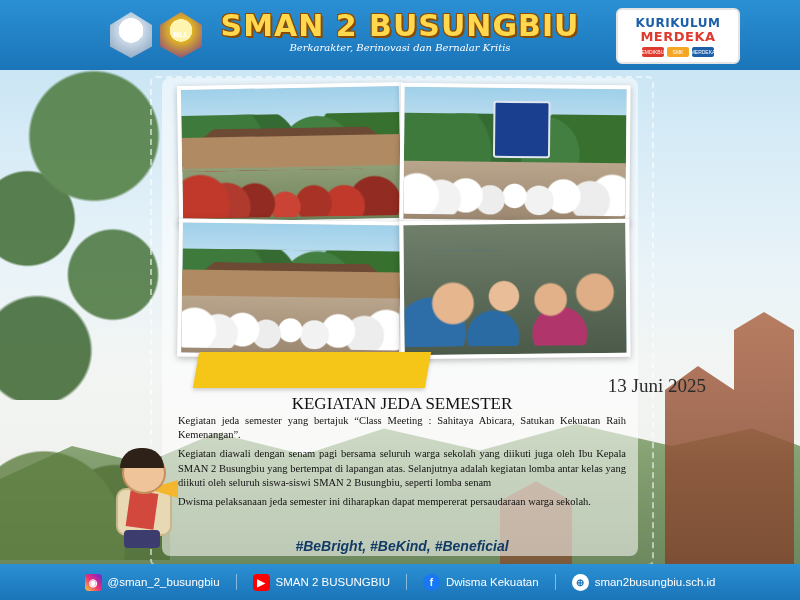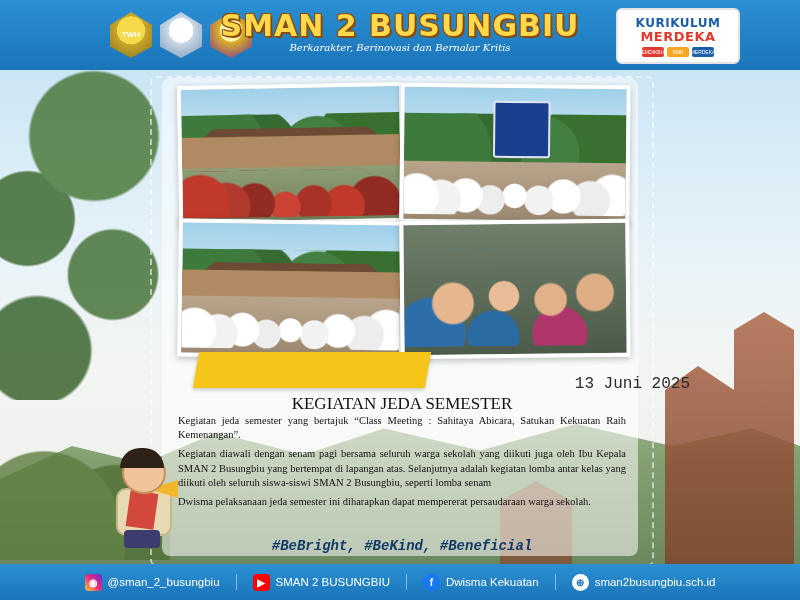--- a/index.html
+++ b/index.html
@@ -100,28 +100,28 @@
                radial-gradient(circle at 12% 85%,#2e6ea8 0 16%,transparent 17%),
                radial-gradient(circle at 40% 90%,#2b6ba3 0 16%,transparent 17%),
                radial-gradient(circle at 70% 88%,#b0356b 0 15%,transparent 16%);}
 
   
   .info-bar{position:absolute;left:196px;top:352px;width:232px;height:36px;background:#f5c518;
     transform:skewX(-10deg);box-shadow:0 2px 4px rgba(0,0,0,.2);}
   .info-bar-text{position:absolute;left:228px;top:358px;width:200px;height:26px;
     font-family:"DejaVu Sans",sans-serif;font-weight:bold;font-size:20px;color:#ffffff;
     letter-spacing:.5px;text-shadow:1px 1px 0 rgba(0,0,0,.25);}
-  .date{position:absolute;right:110px;top:375px;font-size:16px;color:#2b2b2b;font-family:Liberation Mono, monospace;}
+  .date{position:absolute;right:94px;top:375px;font-size:19px;color:#2b2b2b;font-family:Liberation Serif, serif;}
 
   
   .content{position:absolute;left:178px;top:394px;width:448px;}
   .content-title{text-align:center;font-family:"Liberation Serif",serif;font-size:17px;color:#111;}
   .para{font-family:"Liberation Serif",serif;font-size:10.5px;color:#111;line-height:1.35;text-align:justify;margin:0 0 5px 0;}
   .hashtags{position:absolute;left:178px;top:538px;width:448px;text-align:center;
-    font-family:Liberation Mono, monospace;font-weight:bold;font-style:italic;font-size:14px;color:#123a66;}
+    font-family:Liberation Sans, sans-serif;font-weight:bold;font-style:italic;font-size:14px;color:#123a66;}
 
   
   .footer{position:absolute;left:0;bottom:0;width:800px;height:36px;background:linear-gradient(180deg,#2b90d4 0%,#1b74b8 100%);
     display:flex;align-items:center;justify-content:center;gap:16px;color:#fff;font-size:11.5px;}
   .fitem{display:flex;align-items:center;gap:6px;}
   .ficon{width:17px;height:17px;border-radius:4px;background:#fff;display:flex;align-items:center;justify-content:center;
     font-size:10px;font-weight:bold;color:#1b74b8;}
   .ficon.ig{background:linear-gradient(45deg,#f9ce34,#ee2a7b,#6228d7);color:#fff;}
   .ficon.yt{background:#ff0000;color:#fff;border-radius:4px;}
   .ficon.fb{background:#1877f2;color:#fff;border-radius:50%;}
@@ -151,21 +151,20 @@
   <div class="bg-temple"></div>
   <div class="bg-temple2"></div>
   <div class="bg-leaf"></div>
   <div class="bg-grass"></div>
   <div class="white-panel"></div>
   <div class="frame"></div>
 
   <div class="header">
     <div class="header-inner">
       <div class="logos">
-        <div class="logo l1">TWH</div>
         <div class="logo l2">SMAN</div>
         <div class="logo l3">BLL</div>
       </div>
 
       <div class="school-title">SMAN 2 BUSUNGBIU</div>
       <div class="school-tagline">Berkarakter, Berinovasi dan Bernalar Kritis</div>
 
       <div class="km-badge">
         <div class="km-line1">KURIKULUM</div>
         <div class="km-line2">MERDEKA</div>

